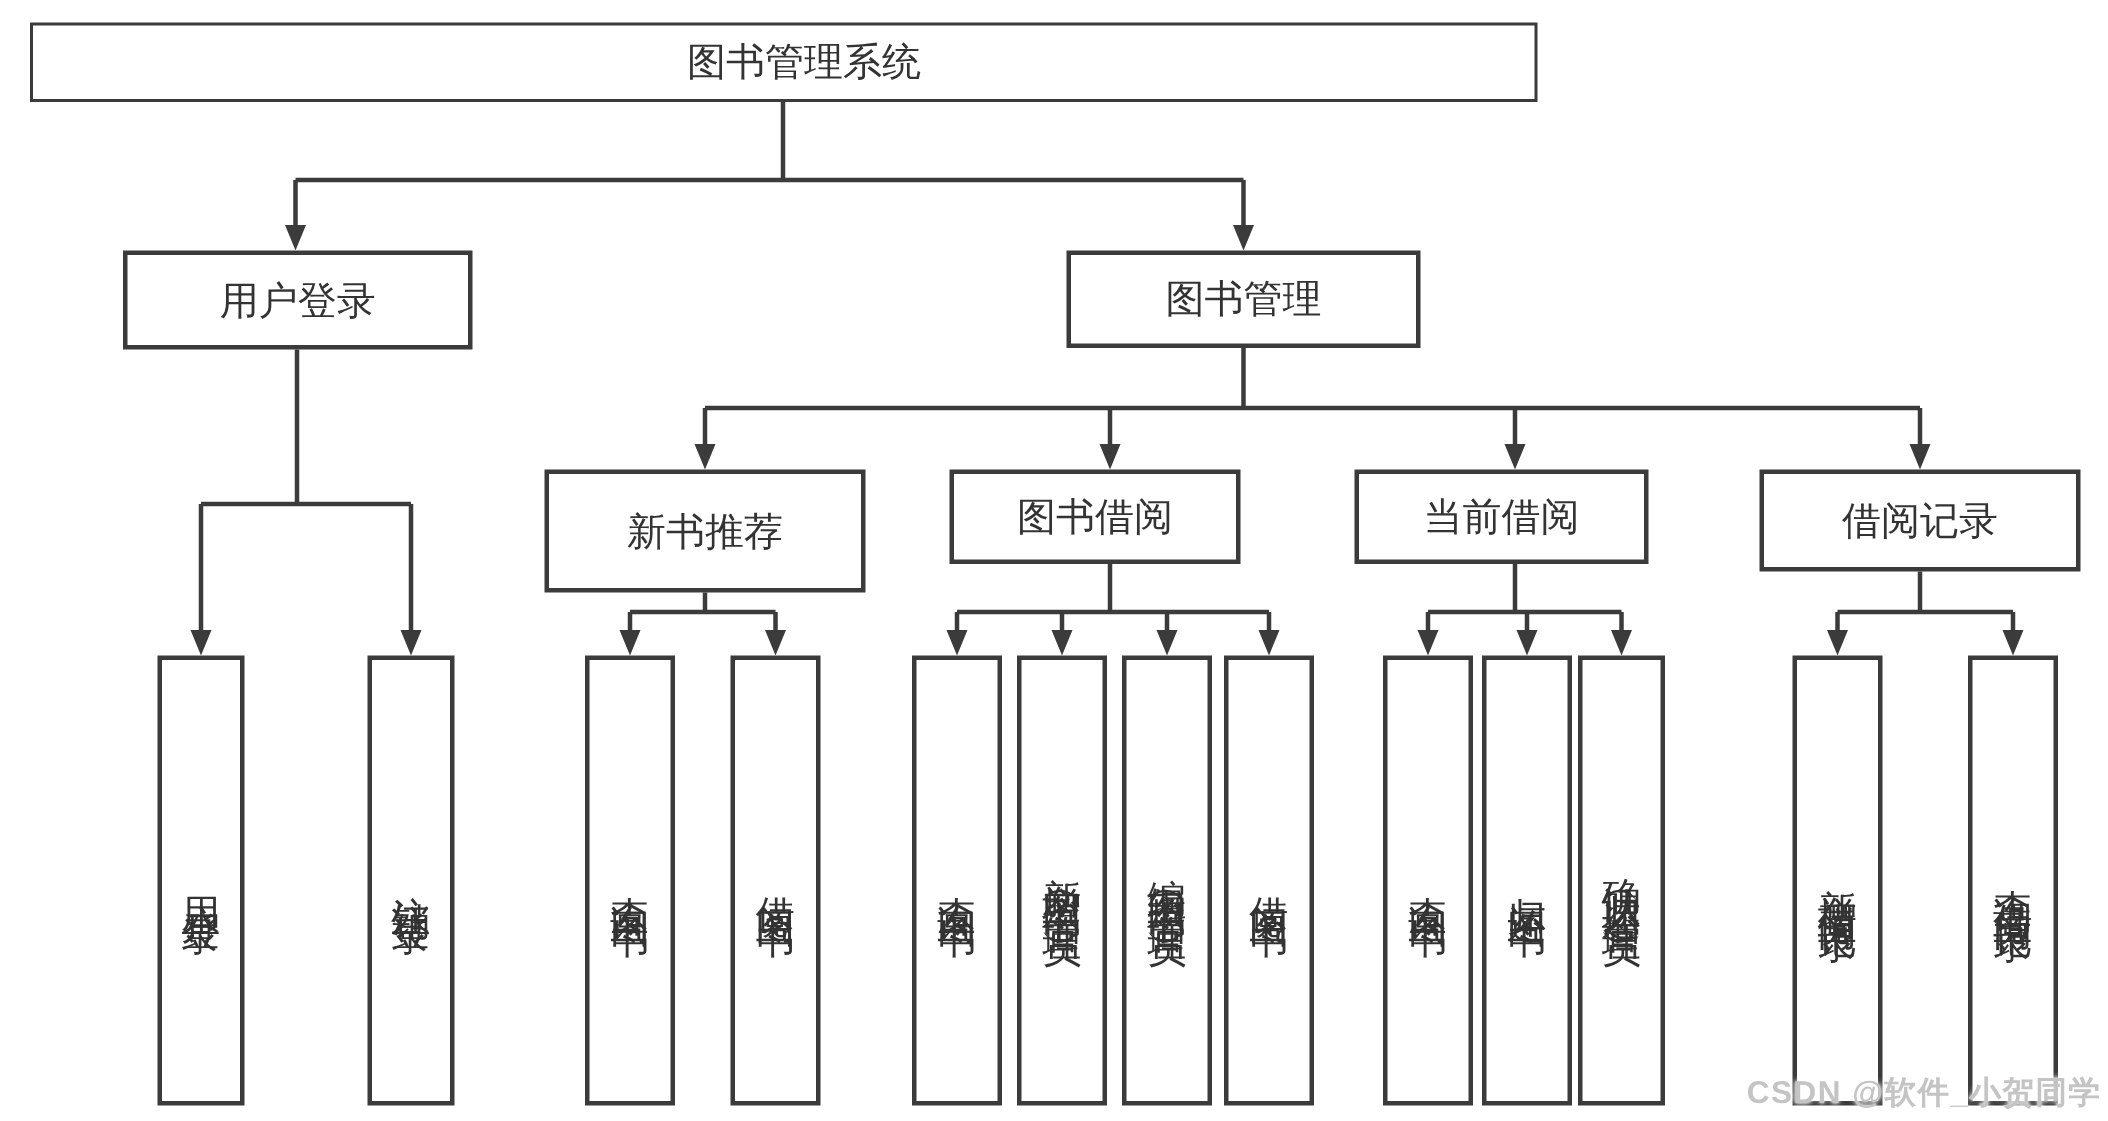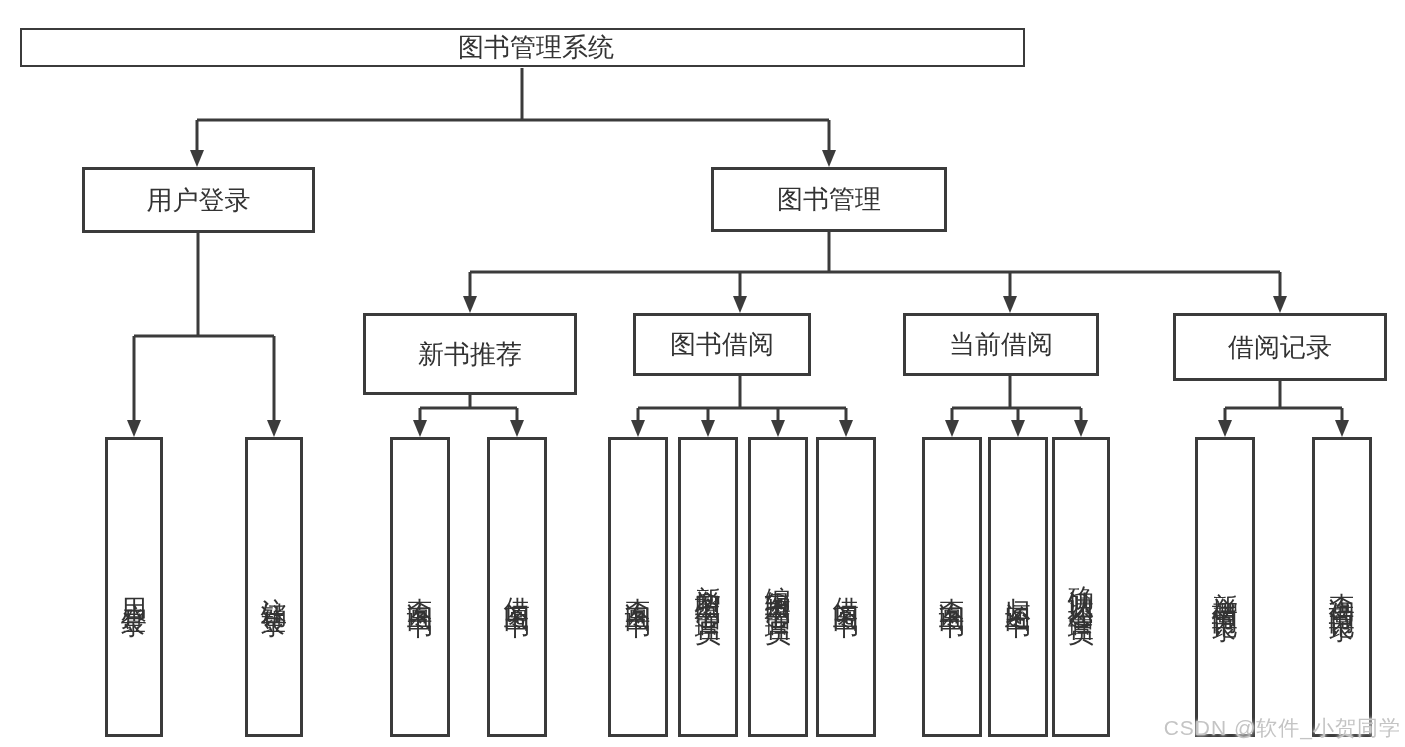--- a/index.html
+++ b/index.html
@@ -26,20 +26,21 @@
   }
   .vtext {
     writing-mode:vertical-lr; text-orientation:mixed;
     font-size:26px; letter-spacing:5px; line-height:1.1;
     color:#333333; white-space:nowrap;
   }
   .watermark {
     position:absolute; top:714px; right:4px; z-index:3;
     font-size:21px; color:#c4c4c4; letter-spacing:1px;
     text-shadow:0 0 2px #ffffff, 0 0 4px #ffffff;
+    font-weight:bold;
   }
 </style>
 </head>
 <body>
 
 <div class="canvas">
 
   <svg class="wires" width="1405" height="747" viewBox="0 0 1405 747" fill="none" stroke="#3b3b3b" stroke-width="3">
 
     <path d="M522 68 V120"></path>
@@ -94,27 +95,27 @@
         <polygon points="1011,420 1025,420 1018,437" fill="#3b3b3b" stroke="none"></polygon>
         <line x1="1081" y1="408" x2="1081" y2="424"></line>
         <polygon points="1074,420 1088,420 1081,437" fill="#3b3b3b" stroke="none"></polygon>
         <line x1="1225" y1="408" x2="1225" y2="424"></line>
         <polygon points="1218,420 1232,420 1225,437" fill="#3b3b3b" stroke="none"></polygon>
         <line x1="1342" y1="408" x2="1342" y2="424"></line>
         <polygon points="1335,420 1349,420 1342,437" fill="#3b3b3b" stroke="none"></polygon>
       </g>
   </svg>
 
-  <div class="node root" style="left:20px; top:28px; width:1005px; height:39px;padding-left:27px;">图书管理系统</div>
+  <div class="node root" style="left:20px; top:15px; width:1005px; height:53px;padding-left:27px;">图书管理系统</div>
 
   <div class="node" style="left:82px; top:167px; width:233px; height:66px;">用户登录</div>
   <div class="node" style="left:711px; top:167px; width:236px; height:65px;">图书管理</div>
 
   <div class="node" style="left:363px; top:313px; width:214px; height:82px;">新书推荐</div>
-  <div class="node" style="left:633px; top:313px; width:178px; height:63px;">图书借阅</div>
+  <div class="node" style="left:633px; top:313px; width:194px; height:63px;">图书借阅</div>
   <div class="node" style="left:903px; top:313px; width:196px; height:63px;">当前借阅</div>
   <div class="node" style="left:1173px; top:313px; width:214px; height:68px;">借阅记录</div>
 
   <div class="leaf" style="left:105px; width:58px;">
     <span class="vtext">用户登录</span>
   </div>
   <div class="leaf" style="left:245px; width:58px;">
     <span class="vtext">注销登录</span>
   </div>
 

